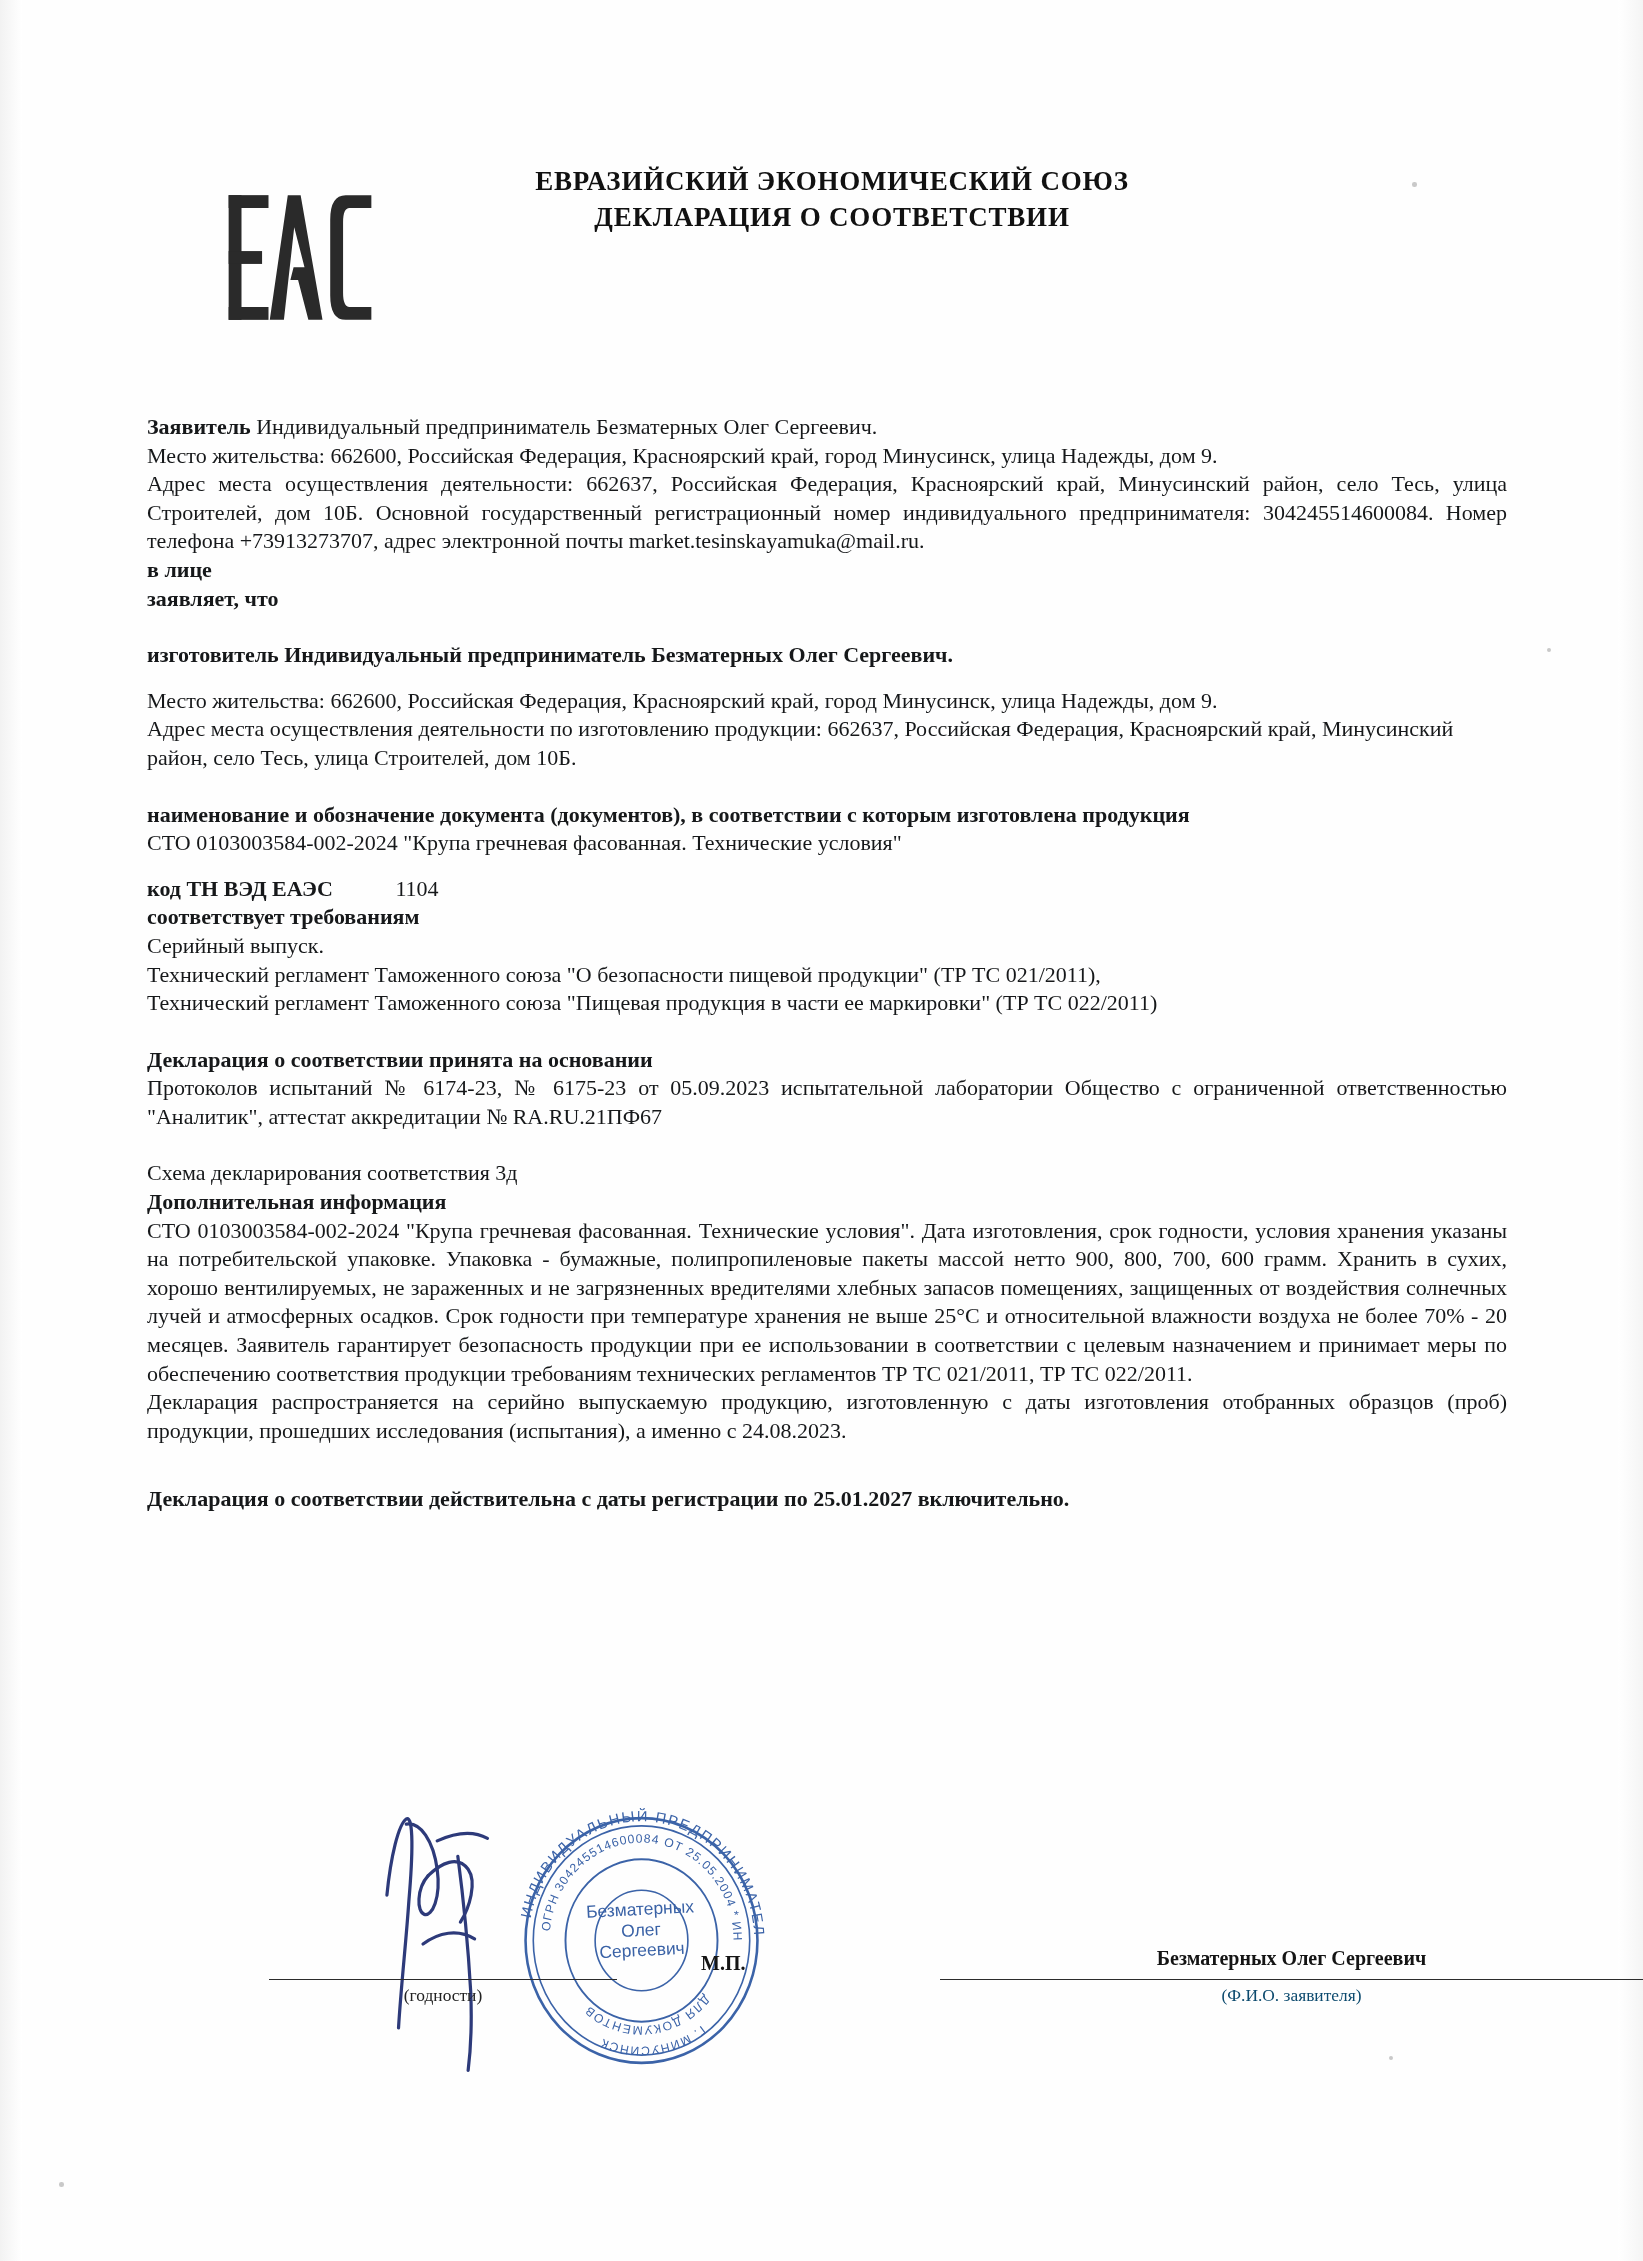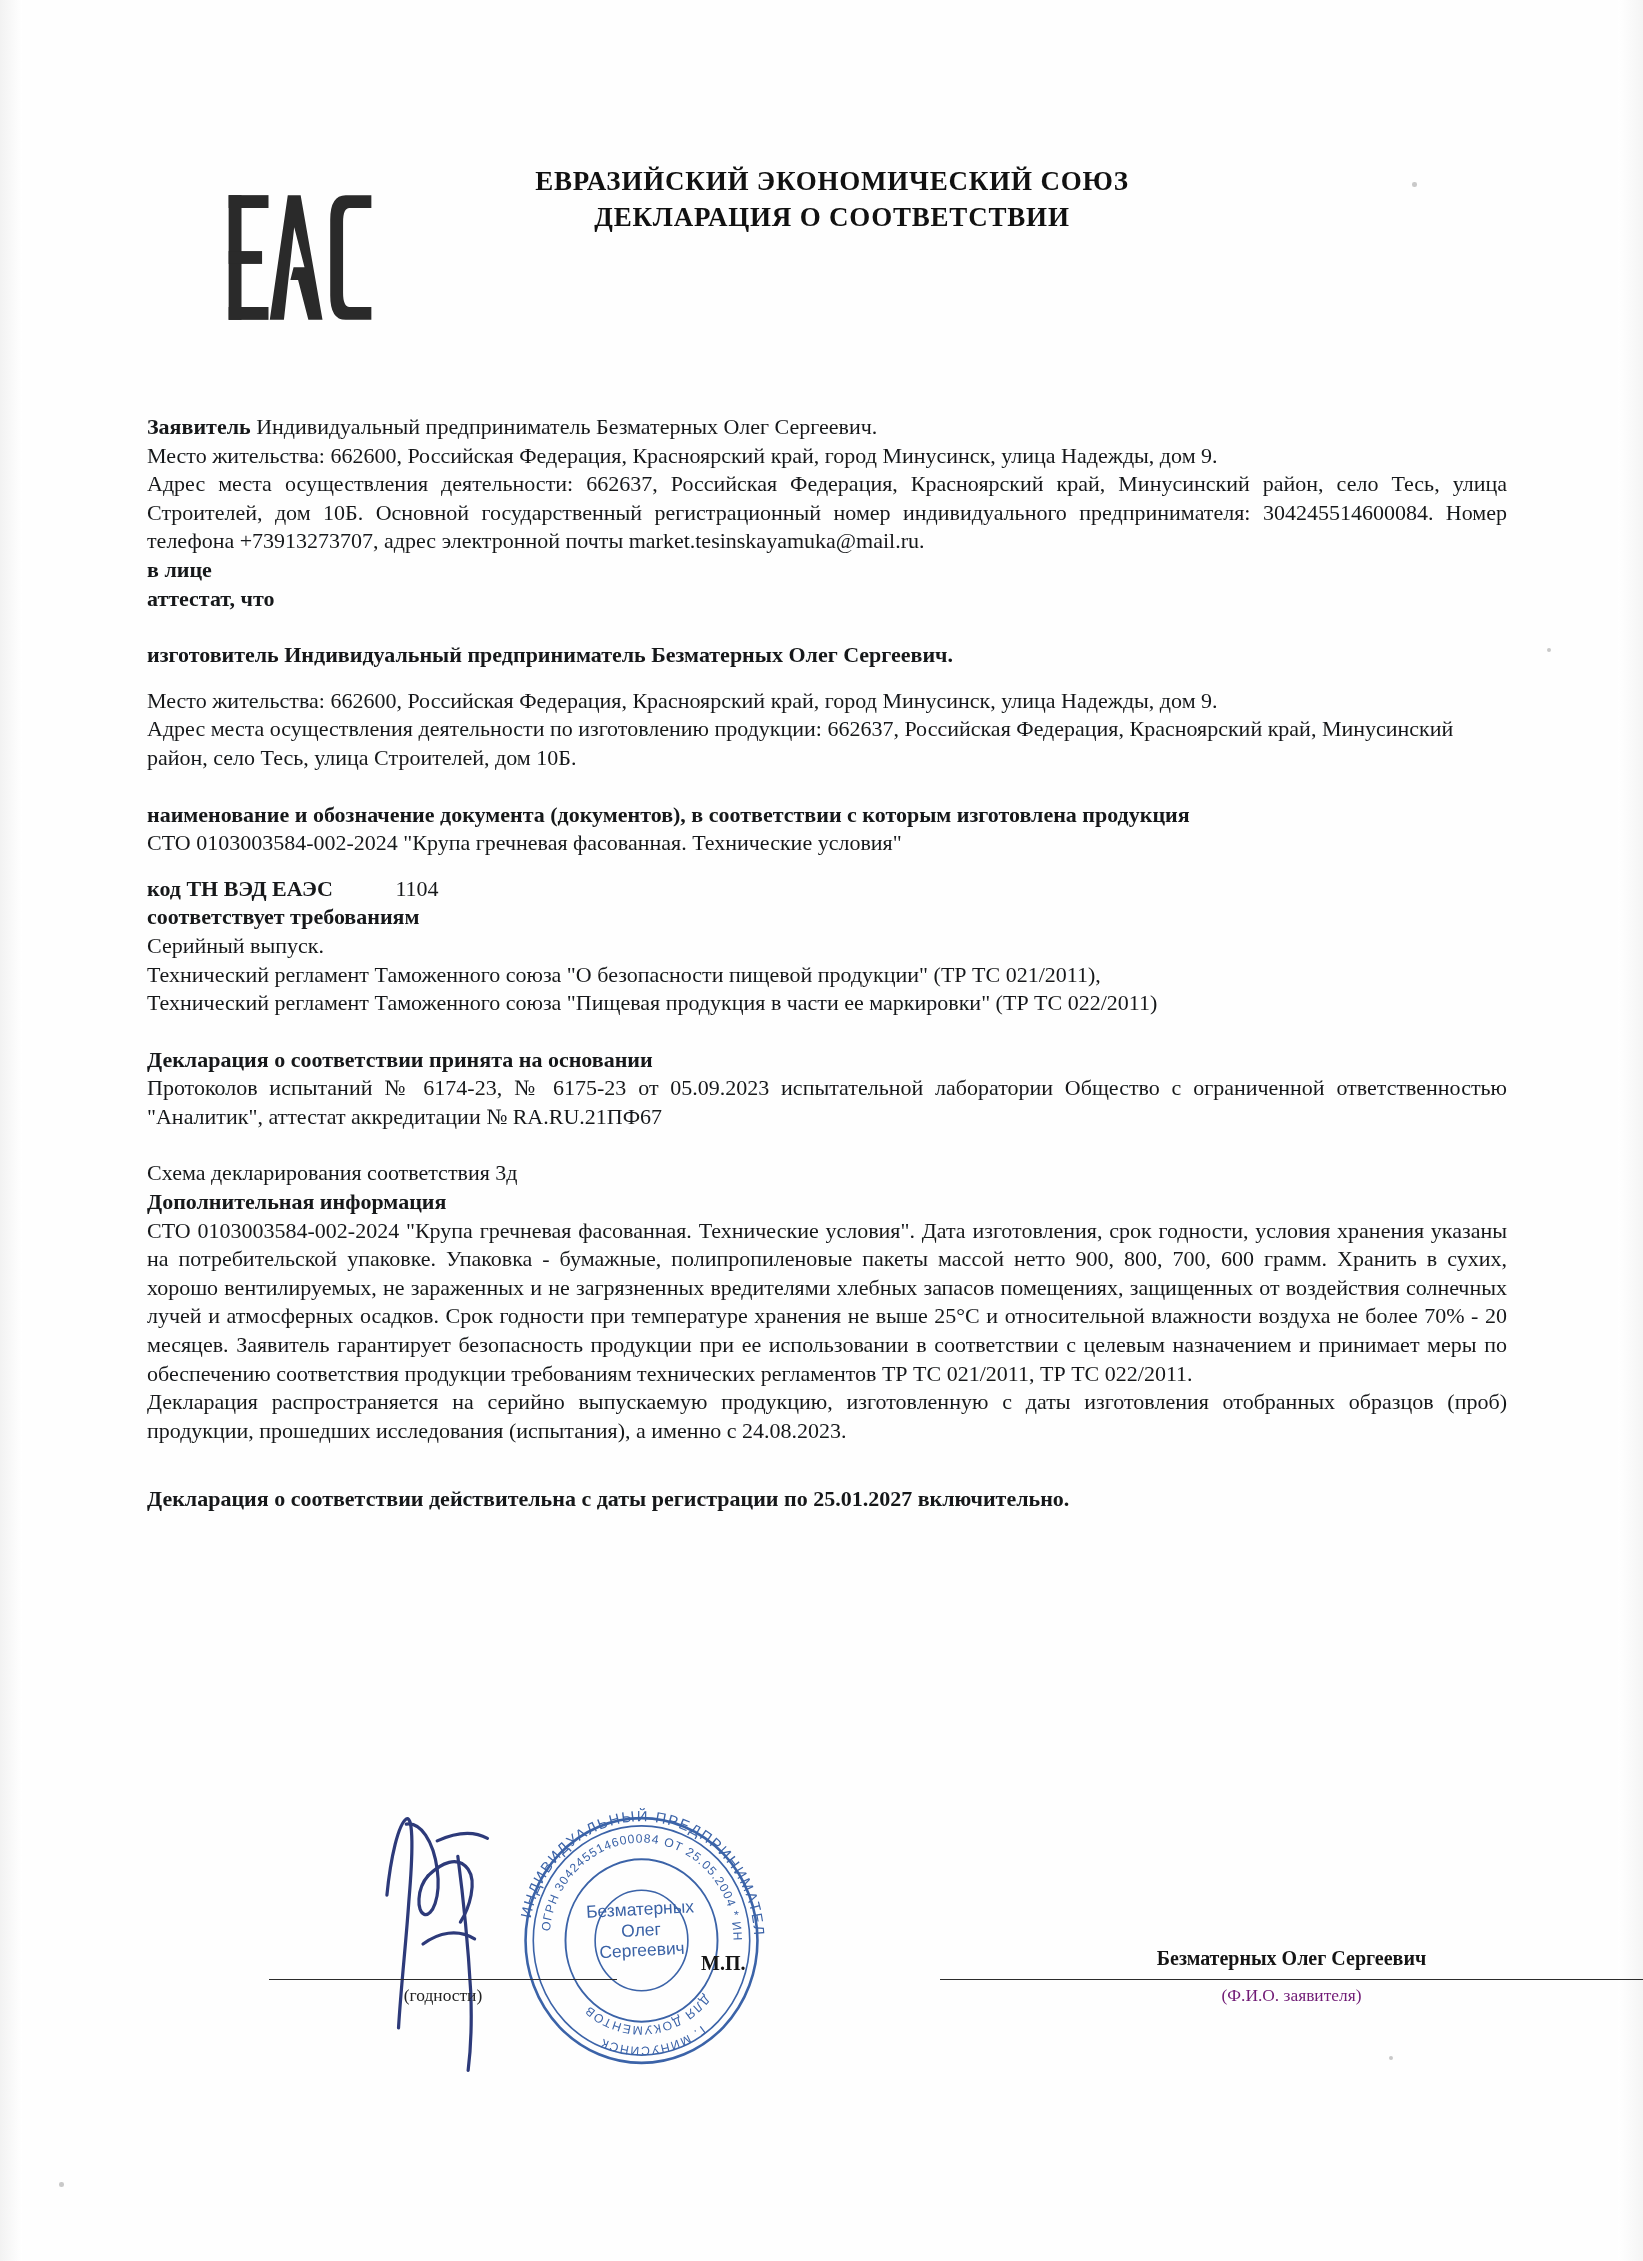--- a/index.html
+++ b/index.html
@@ -134,21 +134,21 @@
     color: #141414;
     font-weight: bold;
   }
   .sig-cap-right {
     position: absolute;
     left: 793px;
     top: 83px;
     width: 703px;
     text-align: center;
     font-size: 17.4px;
-    color: #701a75;
+    color: #0c4a6e;
   }
 
   
   .signature-ink {
     position: absolute;
     left: 361px;
     top: 1779px;
     width: 213px;
     height: 303px;
     pointer-events: none;
@@ -215,21 +215,21 @@
 
   <div class="body-wrap">
 
     <p class="tx nj">
       <span class="b">Заявитель</span>
       <span>Индивидуальный предприниматель Безматерных Олег Сергеевич.</span>
     </p>
     <p class="tx nj">Место жительства: 662600, Российская Федерация, Красноярский край, город Минусинск, улица Надежды, дом 9.</p>
     <p class="tx">Адрес места осуществления деятельности: 662637, Российская Федерация, Красноярский край, Минусинский район, село Тесь, улица Строителей, дом 10Б. Основной государственный регистрационный номер индивидуального предпринимателя: 304245514600084. Номер телефона +73913273707, адрес электронной почты market.tesinskayamuka@mail.ru.</p>
     <p class="tx nj b">в лице</p>
-    <p class="tx nj b">аттестат, что</p>
+    <p class="tx nj b">заявляет, что</p>
 
     <div class="sp-l"></div>
 
     <p class="tx nj">
       <span class="b">изготовитель</span>
       <span class="b">Индивидуальный предприниматель Безматерных Олег Сергеевич.</span>
     </p>
 
     <div class="sp-m"></div>
 

